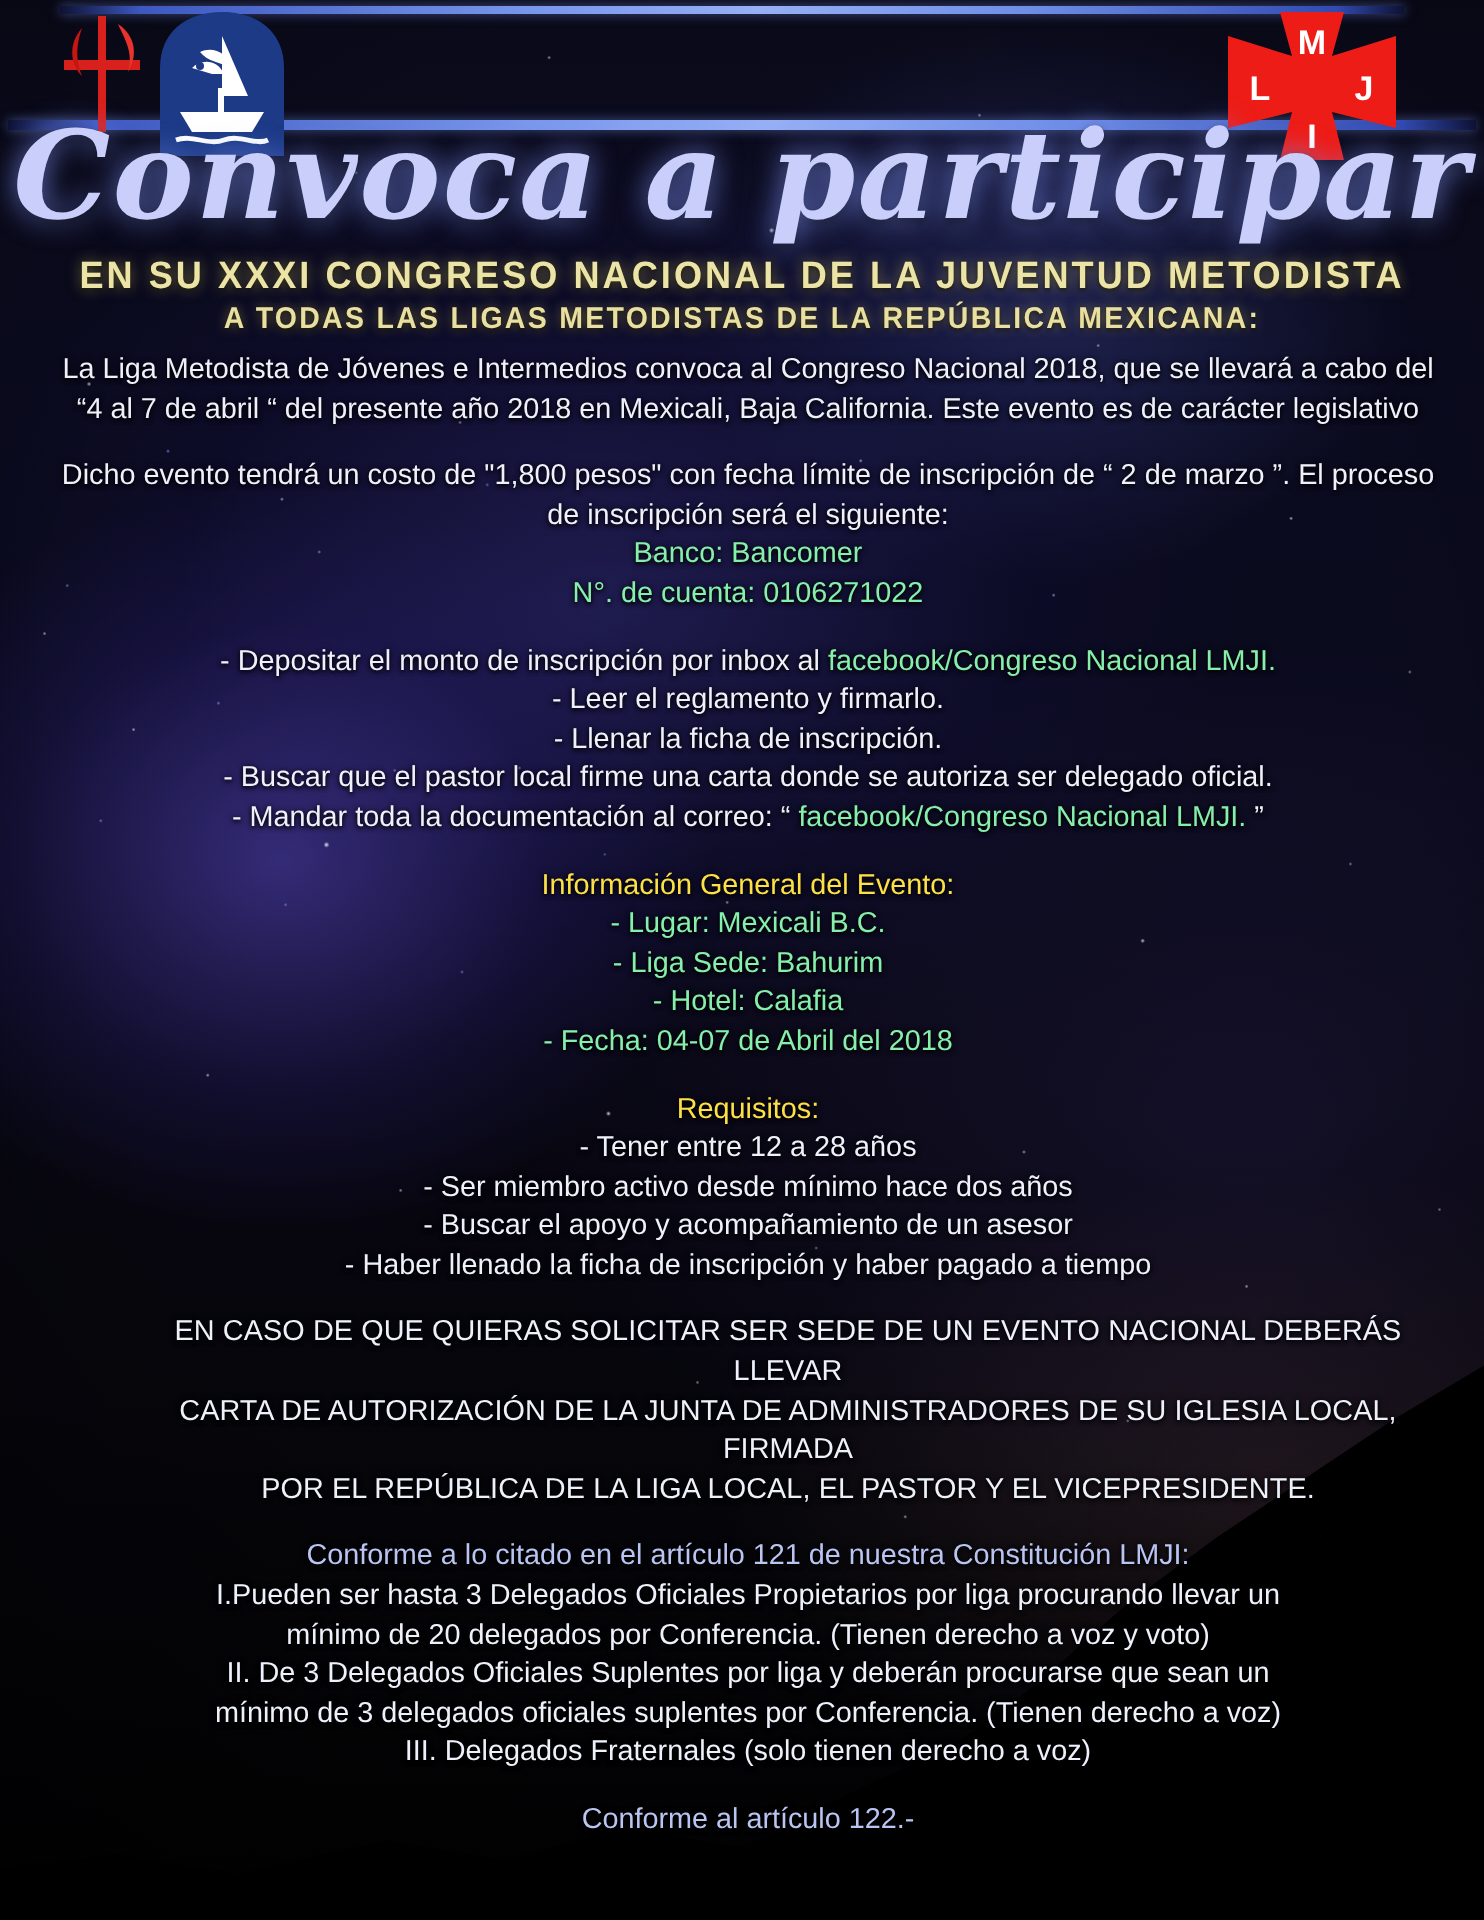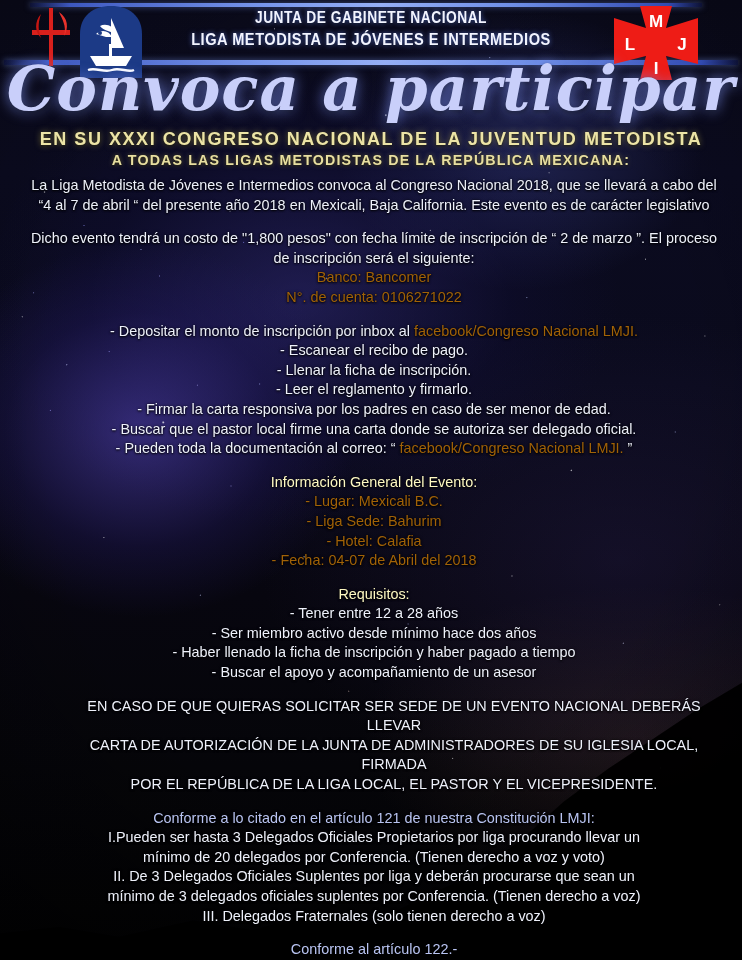--- a/index.html
+++ b/index.html
@@ -178,22 +178,22 @@
 
   .body{
     position:absolute; left:22px; right:16px; top:176px;
     font-size:14.4px;
     line-height:19.6px;
     color:#eef1fb;
     text-shadow:0 1px 2px rgba(0,0,0,.95), 0 0 3px rgba(0,0,0,.8);
   }
   .body p{margin:0;text-align:center;}
   .gap{height:14px;}
-  .gold{color:#a16207;}
-  .white{color:#fef9c3;}
+  .gold{color:#86efac;}
+  .white{color:#fde047;}
   .lav{color:#b9c4f2;}
   .upper-para{letter-spacing:.05px;margin-left:40px;}
   .sec-head{margin-bottom:0;}
   .numlist p{margin:0;}
 </style>
 </head>
 <body>
 
 <div class="poster">
 
@@ -226,24 +226,20 @@
     </svg>
 
     <svg class="logo-cross" viewBox="0 0 92 82">
       <path d="M30 4 L62 4 L56 26 L88 16 L88 62 L56 54 L62 78 L30 78 L36 54 L4 62 L4 16 L36 26 Z" fill="#ee1c16"></path>
       <text x="46" y="25" font-family="Liberation Sans, sans-serif" font-size="17" font-weight="bold" fill="#fff" text-anchor="middle">M</text>
       <text x="20" y="48" font-family="Liberation Sans, sans-serif" font-size="17" font-weight="bold" fill="#fff" text-anchor="middle">L</text>
       <text x="72" y="48" font-family="Liberation Sans, sans-serif" font-size="17" font-weight="bold" fill="#fff" text-anchor="middle">J</text>
       <text x="46" y="72" font-family="Liberation Sans, sans-serif" font-size="17" font-weight="bold" fill="#fff" text-anchor="middle">I</text>
     </svg>
 
-    <div class="hdr-org">
-      <span class="l1">JUNTA DE GABINETE NACIONAL</span>
-      <span class="l2">LIGA METODISTA DE JÓVENES E INTERMEDIOS</span>
-    </div>
 
     <div class="title-script">Convoca  a participar</div>
 
     <div class="sub-gold-1">EN SU XXXI CONGRESO NACIONAL DE LA JUVENTUD METODISTA</div>
     <div class="sub-gold-2">A TODAS LAS LIGAS METODISTAS DE LA REPÚBLICA MEXICANA:</div>
 
     <div class="body">
 
       <div>
         <p>La Liga Metodista de Jóvenes e Intermedios convoca al Congreso Nacional 2018, que se llevará a cabo del</p>
@@ -259,46 +255,44 @@
 
       <div>
         <p class="gold">Banco: Bancomer</p>
         <p class="gold">N°. de cuenta: 0106271022</p>
       </div>
 
       <div class="gap"></div>
 
       <div>
         <p><span>- Depositar el monto de inscripción por inbox al </span><span class="gold">facebook/Congreso Nacional LMJI.</span></p>
-        <p>- Escanear el recibo de pago.</p>
+        <p>- Leer el reglamento y firmarlo.</p>
         <p>- Llenar la ficha de inscripción.</p>
-        <p>- Leer el reglamento y firmarlo.</p>
-        <p>- Firmar la carta responsiva por los padres en caso de ser menor de edad.</p>
         <p>- Buscar que el pastor local firme una carta donde se autoriza ser delegado oficial.</p>
-        <p><span>- Pueden toda la documentación al correo: “ </span><span class="gold">facebook/Congreso Nacional LMJI.</span><span> ”</span></p>
+        <p><span>- Mandar toda la documentación al correo: “ </span><span class="gold">facebook/Congreso Nacional LMJI.</span><span> ”</span></p>
       </div>
 
       <div class="gap"></div>
 
       <div>
         <p class="white sec-head">Información General del Evento:</p>
         <p class="gold">- Lugar: Mexicali B.C.</p>
         <p class="gold">- Liga Sede: Bahurim</p>
         <p class="gold">- Hotel: Calafia</p>
         <p class="gold">- Fecha: 04-07 de Abril del 2018</p>
       </div>
 
       <div class="gap"></div>
 
       <div>
         <p class="white sec-head">Requisitos:</p>
         <p>- Tener entre 12 a 28 años</p>
         <p>- Ser miembro activo desde mínimo hace dos años</p>
+        <p>- Buscar el apoyo y acompañamiento de un asesor</p>
         <p>- Haber llenado la ficha de inscripción y haber pagado a tiempo</p>
-        <p>- Buscar el apoyo y acompañamiento de un asesor</p>
       </div>
 
       <div class="gap"></div>
 
       <div class="upper-para">
         <p>EN CASO DE QUE QUIERAS SOLICITAR SER SEDE DE UN EVENTO NACIONAL DEBERÁS LLEVAR</p>
         <p>CARTA DE AUTORIZACIÓN DE LA JUNTA DE ADMINISTRADORES DE SU IGLESIA LOCAL, FIRMADA</p>
         <p> POR EL REPÚBLICA DE  LA LIGA LOCAL, EL PASTOR Y EL VICEPRESIDENTE.</p>
       </div>
 

